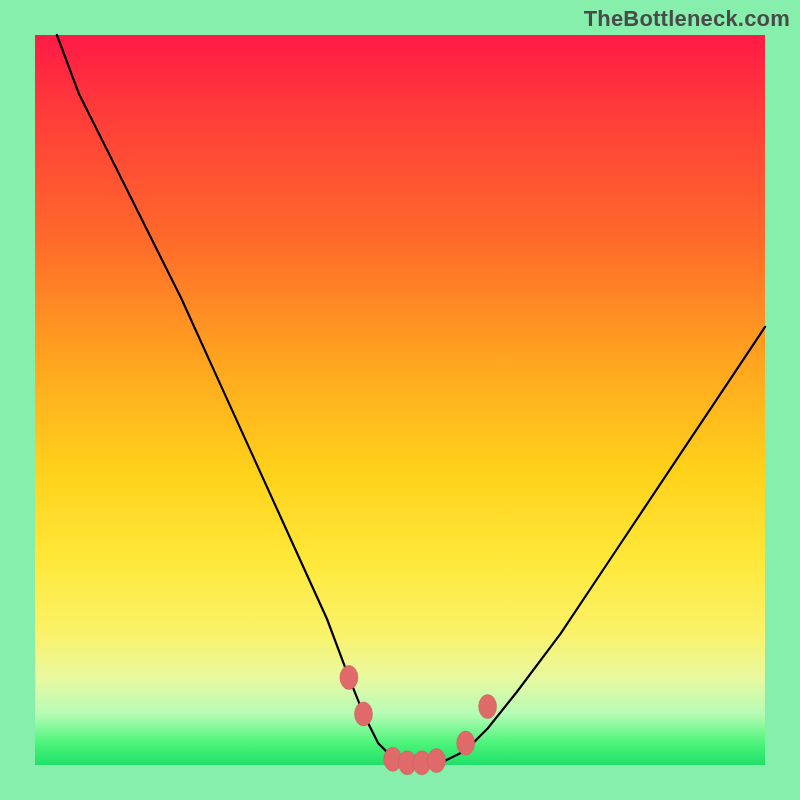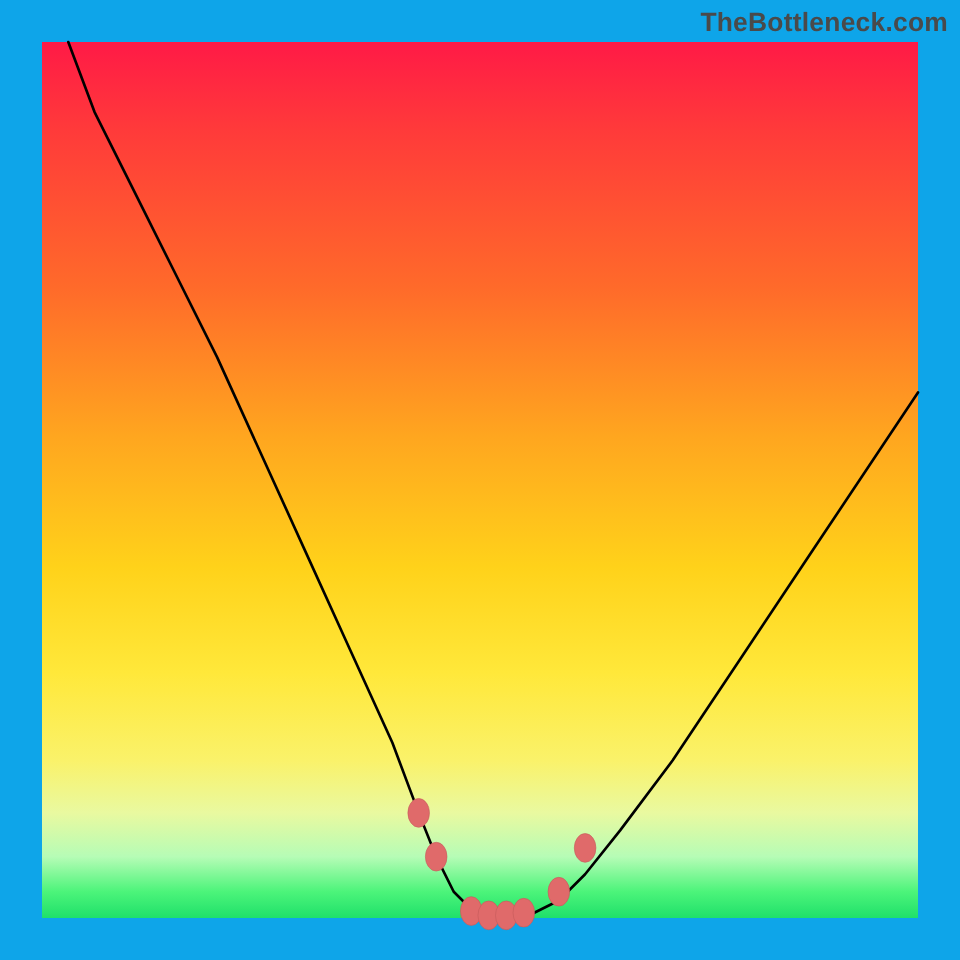--- a/index.html
+++ b/index.html
@@ -8,21 +8,21 @@
     width: 800px;
     height: 800px;
     overflow: hidden;
     background: #000;
     font-family: Arial, Helvetica, sans-serif;
   }
   .frame {
     position: relative;
     width: 800px;
     height: 800px;
-    background: #0ea5e9;
+    background: #86efac;
   }
   .plot-area {
     position: absolute;
     left: 35px;
     top: 35px;
     width: 730px;
     height: 730px;
     
     background: linear-gradient(
       to bottom,

